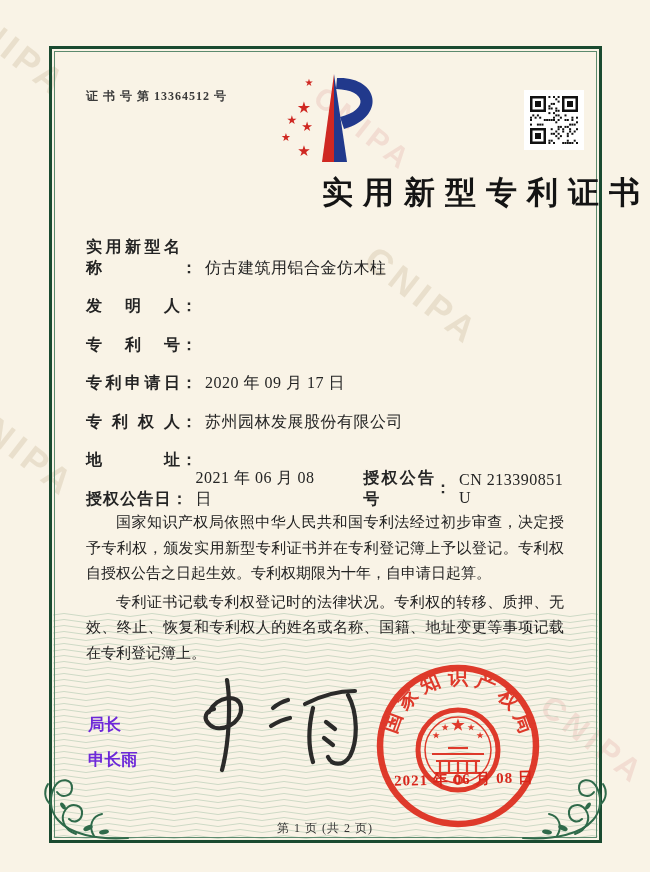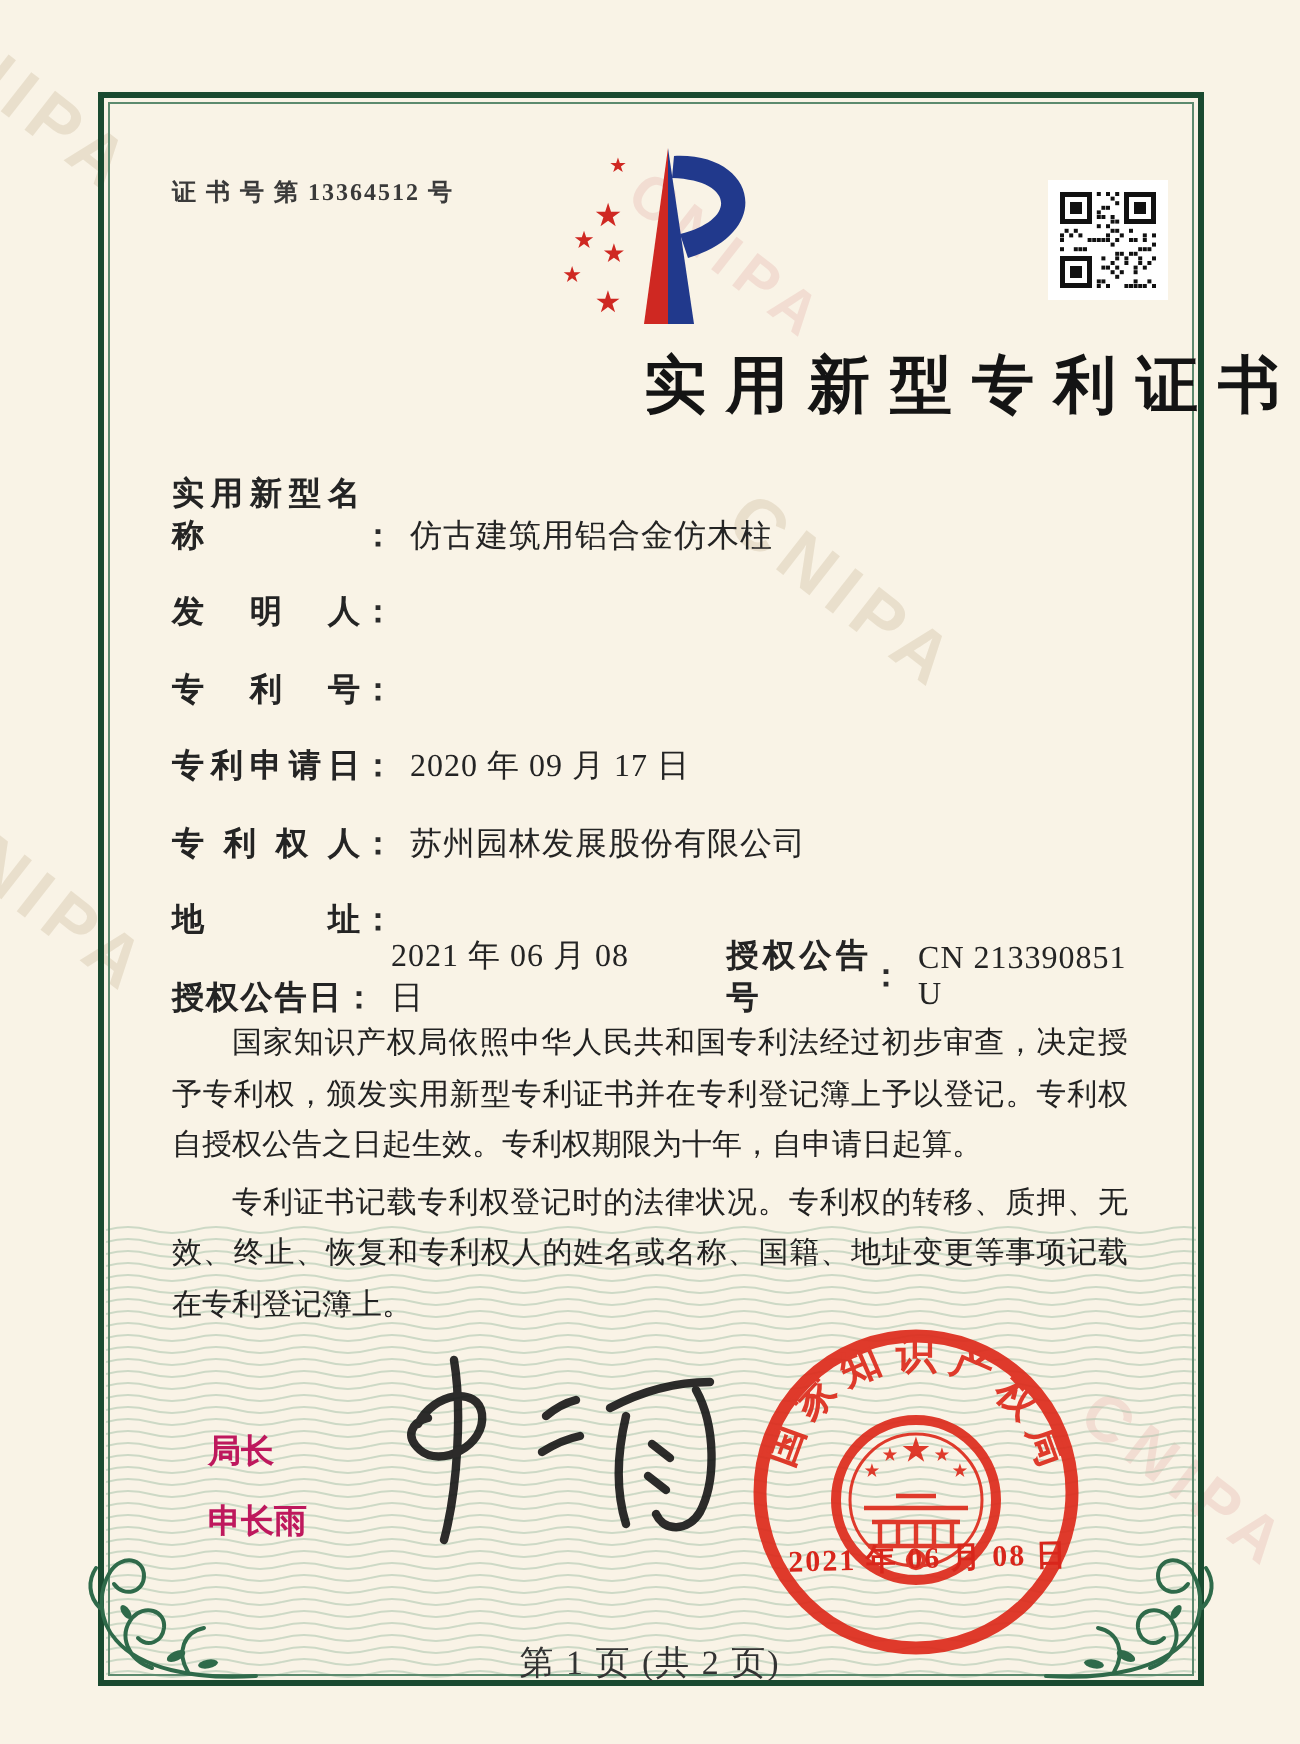--- a/index.html
+++ b/index.html
@@ -53,37 +53,37 @@
   .grant-group2{margin-left:42px;display:flex;align-items:center;}
   .grant-group2 .flabel{width:80px;}
   
   .paras{position:absolute;left:86px;top:510px;width:478px;z-index:4;}
   .paras p{
     margin:0 0 3px 0;text-indent:2em;text-align:justify;
     font-size:15px;line-height:25.5px;color:#222;
   }
   
   .signoff{
-    position:absolute;left:104px;top:708px;z-index:5;
-    font-family:Liberation Serif, serif;
-    font-size:16.5px;font-weight:bold;color:#be185d;line-height:35px;
+    position:absolute;left:88px;top:708px;z-index:5;
+    font-family:Liberation Mono, monospace;
+    font-size:16.5px;font-weight:bold;color:#6d28d9;line-height:35px;
   }
   .signature{position:absolute;left:185px;top:672px;z-index:5;}
   
   .seal{position:absolute;left:370px;top:658px;z-index:5;opacity:0.92;}
   .seal text{font-family:"Liberation Serif","DejaVu Serif",serif;font-weight:bold;}
   .seal-date{
     position:absolute;left:384px;top:770px;width:160px;text-align:center;z-index:6;
     font-size:15px;font-weight:bold;color:#d8261b;letter-spacing:1px;
     transform:rotate(-1.5deg);
   }
   
   .page-footer{
     position:absolute;left:0;top:820px;width:650px;text-align:center;z-index:4;
-    font-size:17px;color:#333;letter-spacing:1px;
+    font-size:12px;color:#333;letter-spacing:1px;
   }
 </style>
 </head>
 <body>
 
 <div class="wm" style="left:-30px;top:-10px;">CNIPA</div>
 <div class="wm pink" style="left:328px;top:80px;font-size:30px;">CNIPA</div>
 <div class="wm" style="left:382px;top:238px;">CNIPA</div>
 <div class="wm" style="left:-22px;top:390px;">CNIPA</div>
 <div class="wm pink" style="left:556px;top:688px;font-size:32px;">CNIPA</div>

